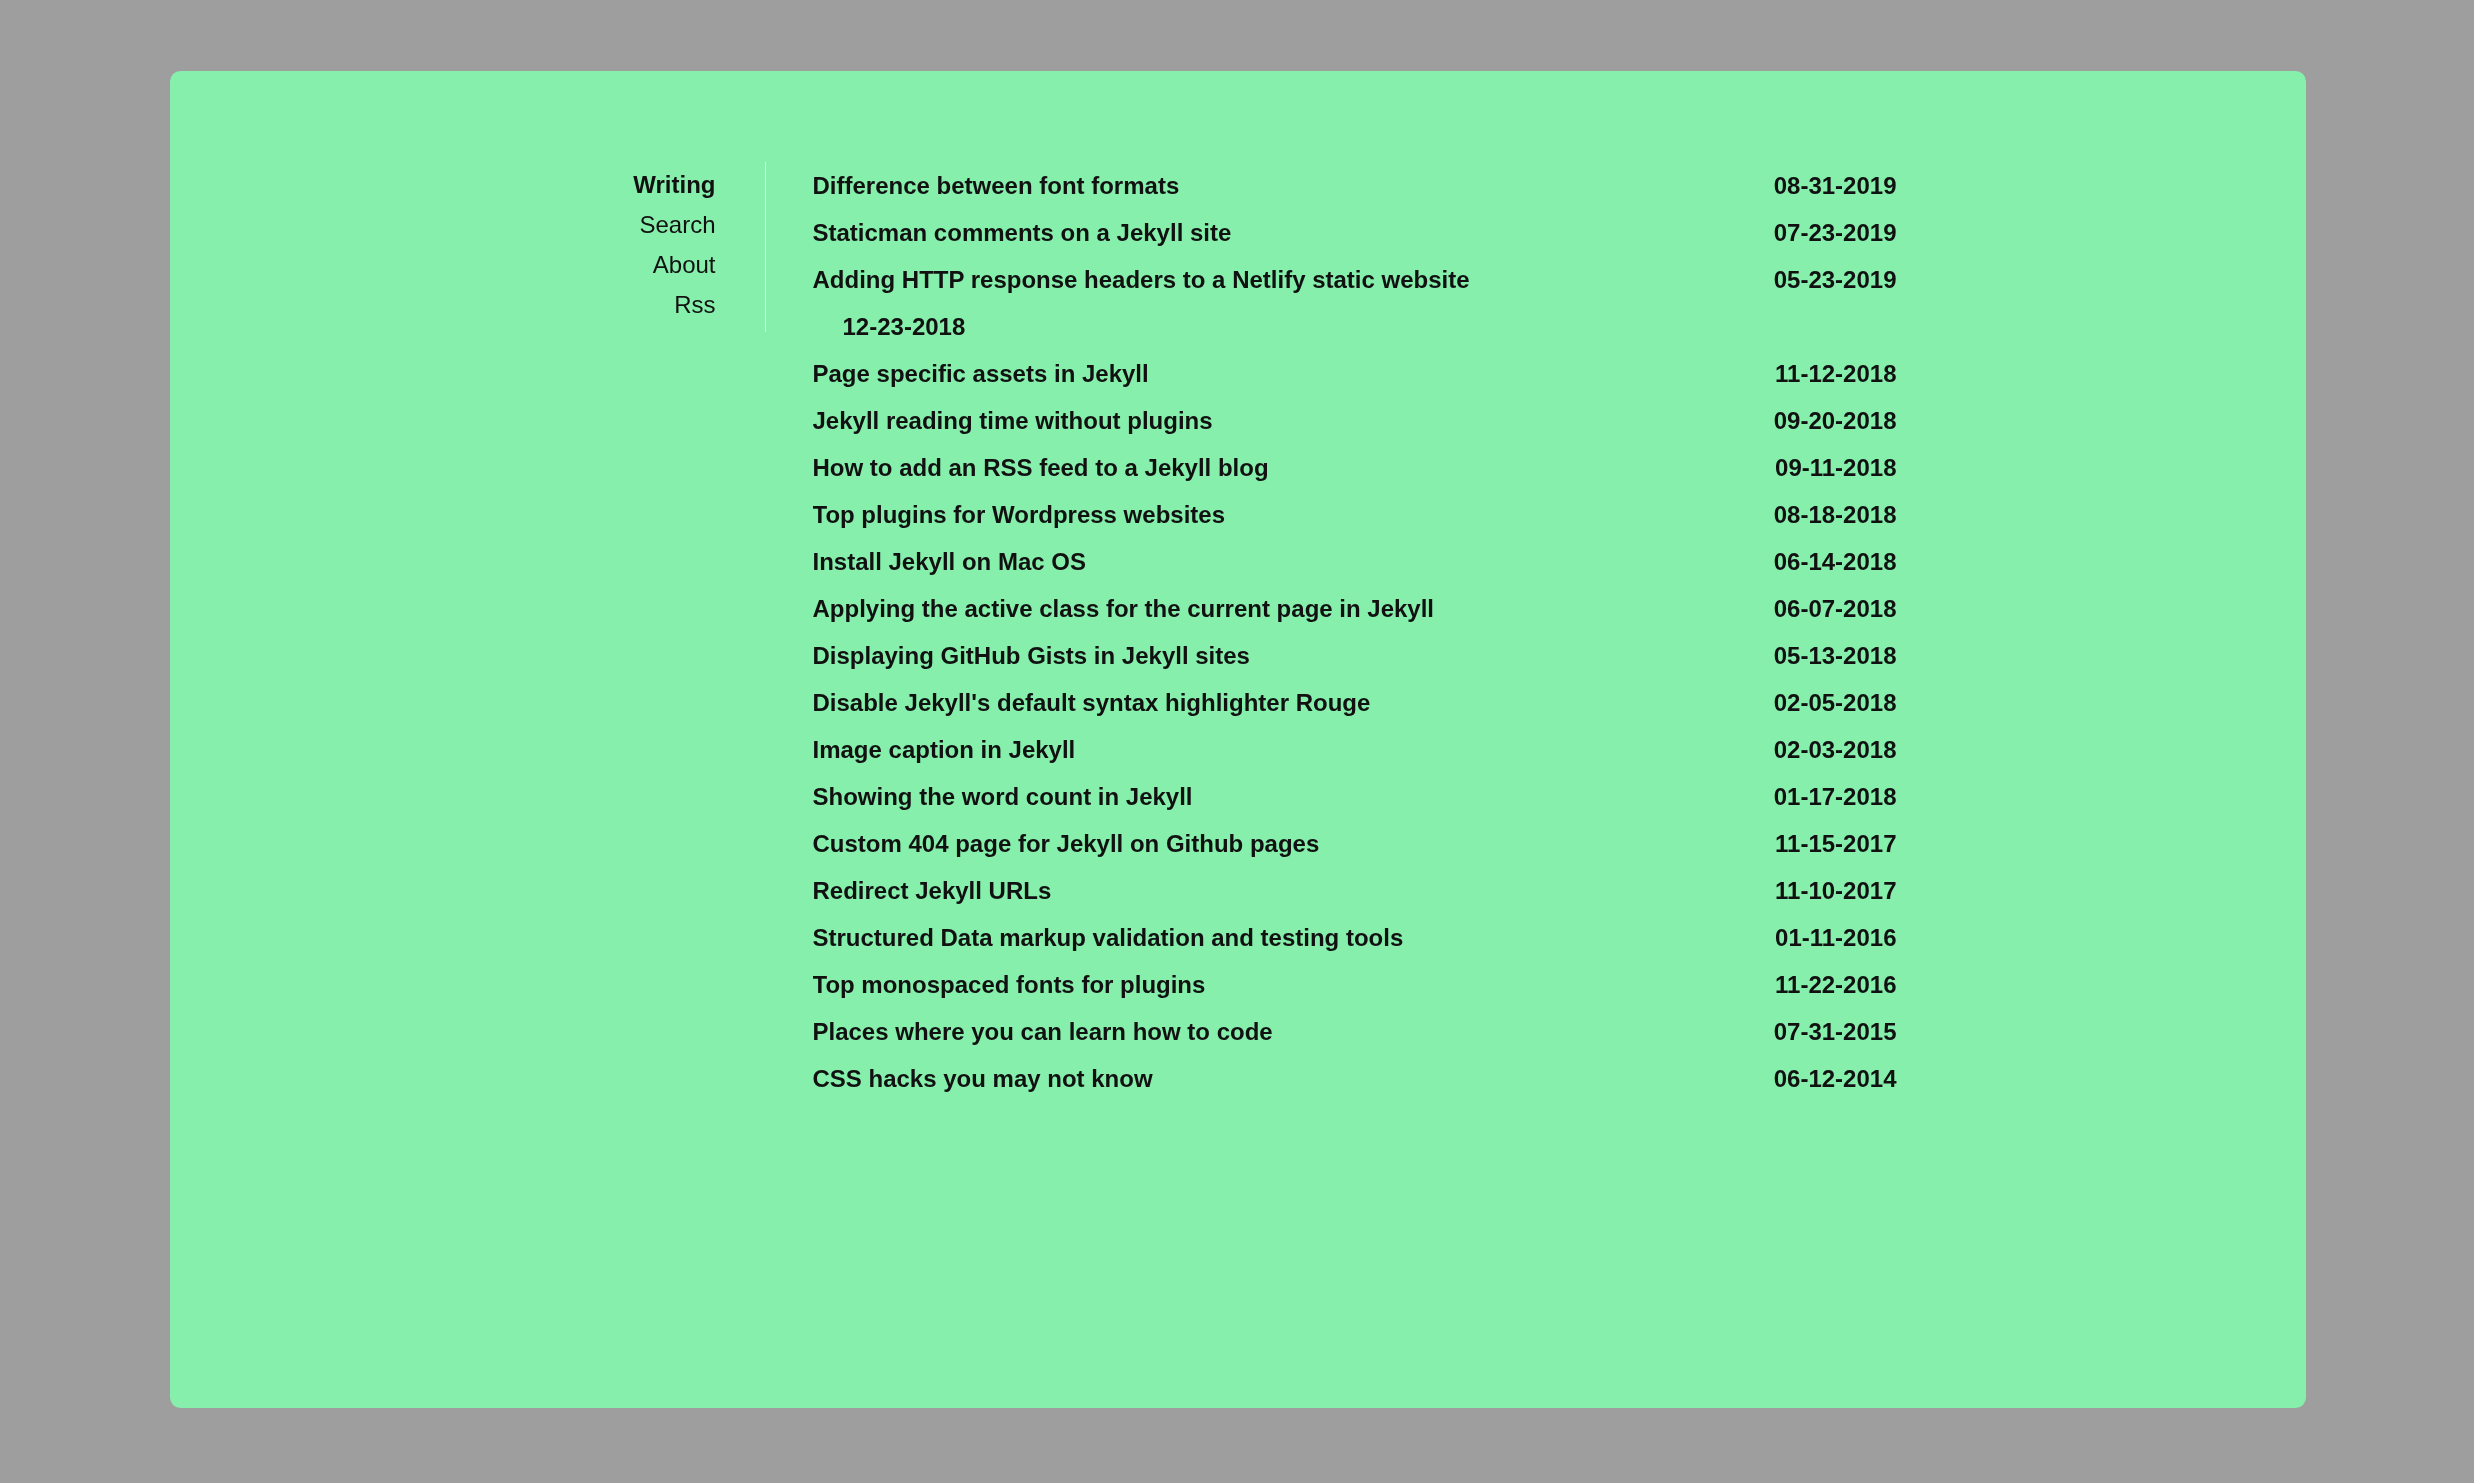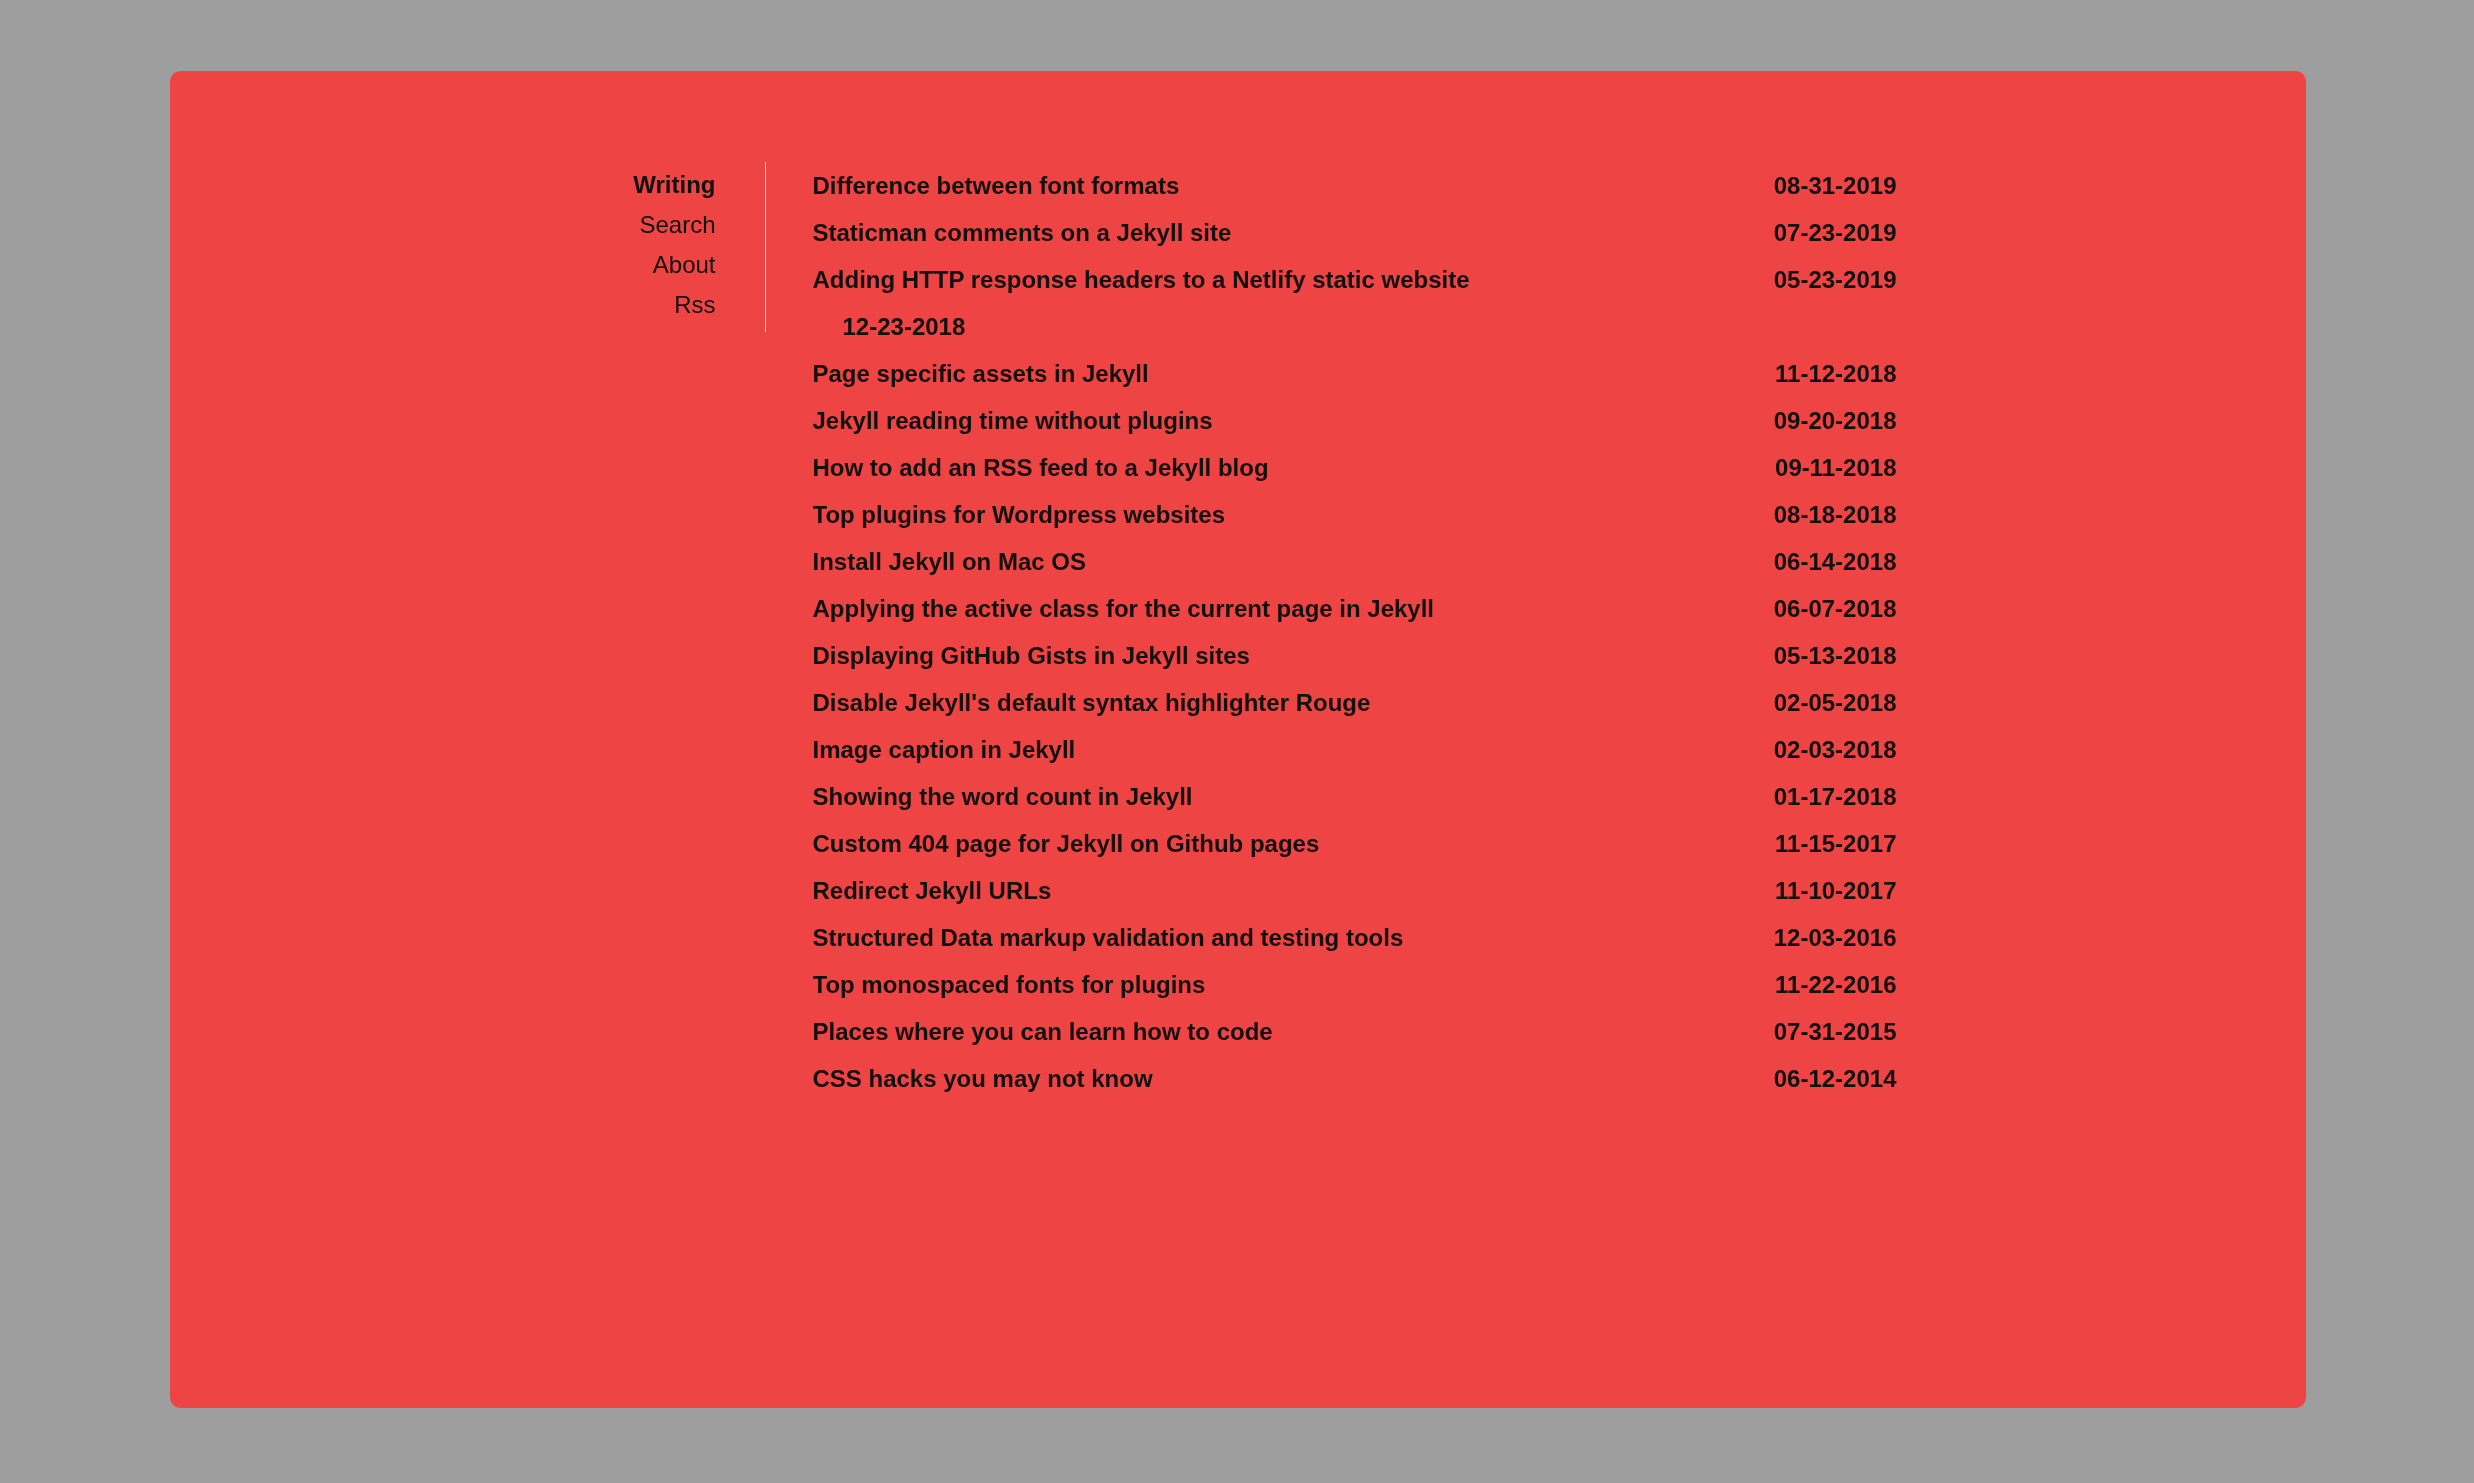--- a/index.html
+++ b/index.html
@@ -10,21 +10,21 @@
   }
   body {
     width: 2475px;
     height: 1484px;
     overflow: hidden;
   }
   .card {
     width: 2136px;
     height: 1337px;
     margin: 71px auto 10px auto;
-    background: #ef4444;
+    background: #86efac;
     border-radius: 10.4px;
     box-sizing: border-box;
     padding-top: 91px;
   }
   .content {
     display: flex;
     align-items: flex-start;
   }
   .nav-col {
     width: 596px;
@@ -147,21 +147,21 @@
           <li class="post-row">
             <a class="post-title">Custom 404 page for Jekyll on Github pages</a>
             <span class="post-date">11-15-2017</span>
           </li>
           <li class="post-row">
             <a class="post-title">Redirect Jekyll URLs</a>
             <span class="post-date">11-10-2017</span>
           </li>
           <li class="post-row">
             <a class="post-title">Structured Data markup validation and testing tools</a>
-            <span class="post-date">12-03-2016</span>
+            <span class="post-date">01-11-2016</span>
           </li>
           <li class="post-row">
             <a class="post-title">Top monospaced fonts for plugins</a>
             <span class="post-date">11-22-2016</span>
           </li>
           <li class="post-row">
             <a class="post-title">Places where you can learn how to code</a>
             <span class="post-date">07-31-2015</span>
           </li>
           <li class="post-row">

